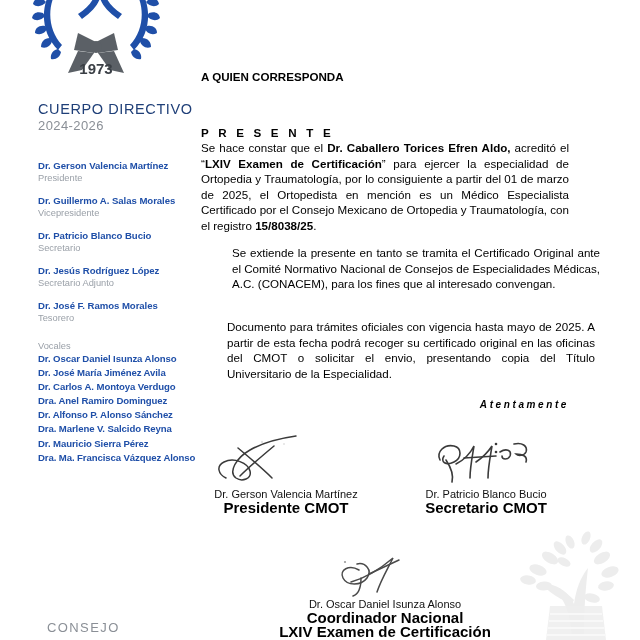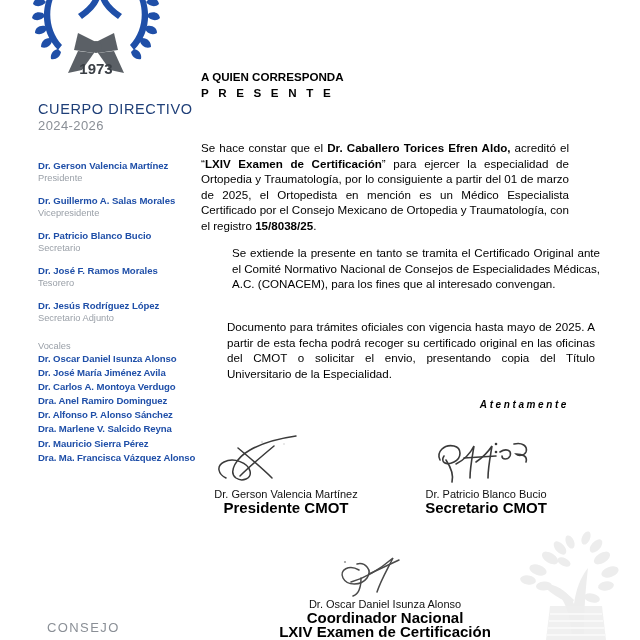--- a/index.html
+++ b/index.html
@@ -116,21 +116,21 @@
 
   .addressee {
     position: absolute;
     left: 0;
     top: 69px;
     font-size: 11.6px;
     font-weight: bold;
     line-height: 15.5px;
     color: #000;
   }
-  .addressee .spaced { letter-spacing: 3.2px; }
+  .addressee .spaced { letter-spacing: 3.2px; margin-top: 40px; }
 
   .body-text {
     position: absolute;
     left: 0;
     width: 368px;
     font-size: 11.6px;
     line-height: 15.6px;
     text-align: justify;
     color: #000;
   }
@@ -266,26 +266,26 @@
     </div>
     <div class="officer">
       <div class="officer-name">Dr. Guillermo A. Salas Morales</div>
       <div class="officer-role">Vicepresidente</div>
     </div>
     <div class="officer">
       <div class="officer-name">Dr. Patricio Blanco Bucio</div>
       <div class="officer-role">Secretario</div>
     </div>
     <div class="officer">
+      <div class="officer-name">Dr. Jesús Rodríguez López</div>
+      <div class="officer-role">Secretario Adjunto</div>
+    </div>
+    <div class="officer">
       <div class="officer-name">Dr. José F. Ramos Morales</div>
       <div class="officer-role">Tesorero</div>
-    </div>
-    <div class="officer">
-      <div class="officer-name">Dr. Jesús Rodríguez López</div>
-      <div class="officer-role">Secretario Adjunto</div>
     </div>
   </div>
 
   <div class="vocales-label">Vocales</div>
   <div class="vocales">
     <div class="vocal-name">Dr. Oscar Daniel Isunza Alonso</div>
     <div class="vocal-name">Dr. José María Jiménez Avila</div>
     <div class="vocal-name">Dr. Carlos A. Montoya Verdugo</div>
     <div class="vocal-name">Dra. Anel Ramiro Dominguez</div>
     <div class="vocal-name">Dr. Alfonso P. Alonso Sánchez</div>

